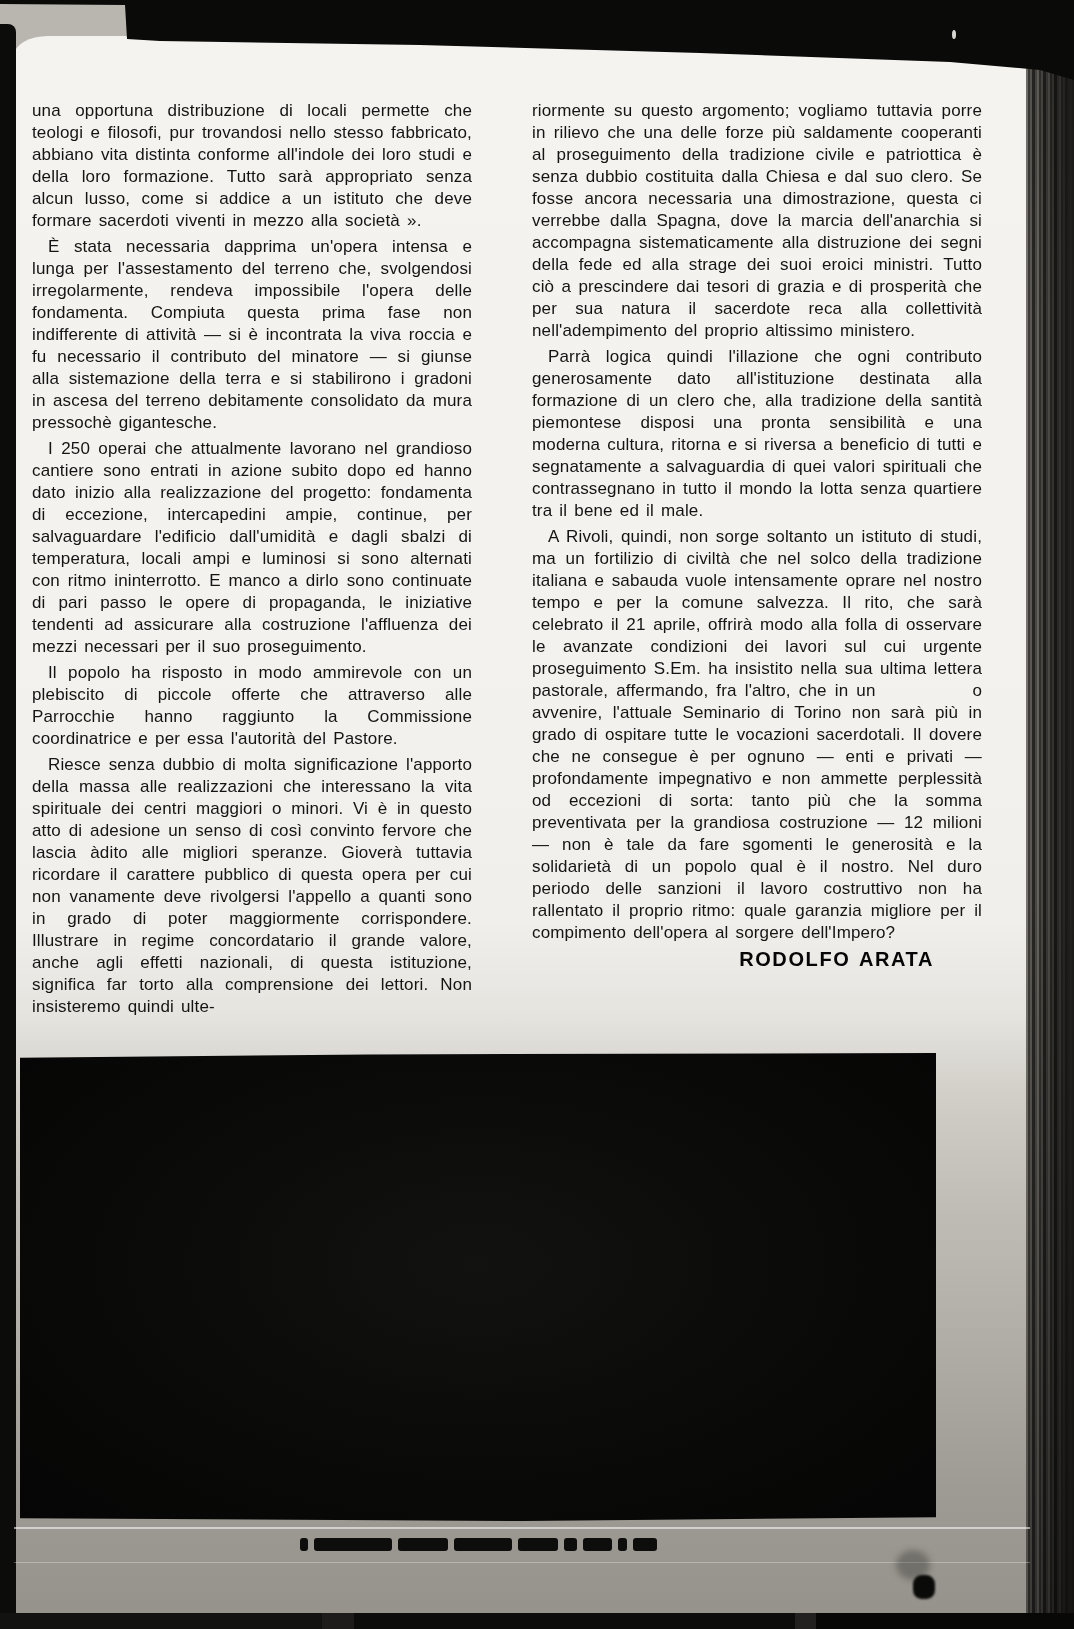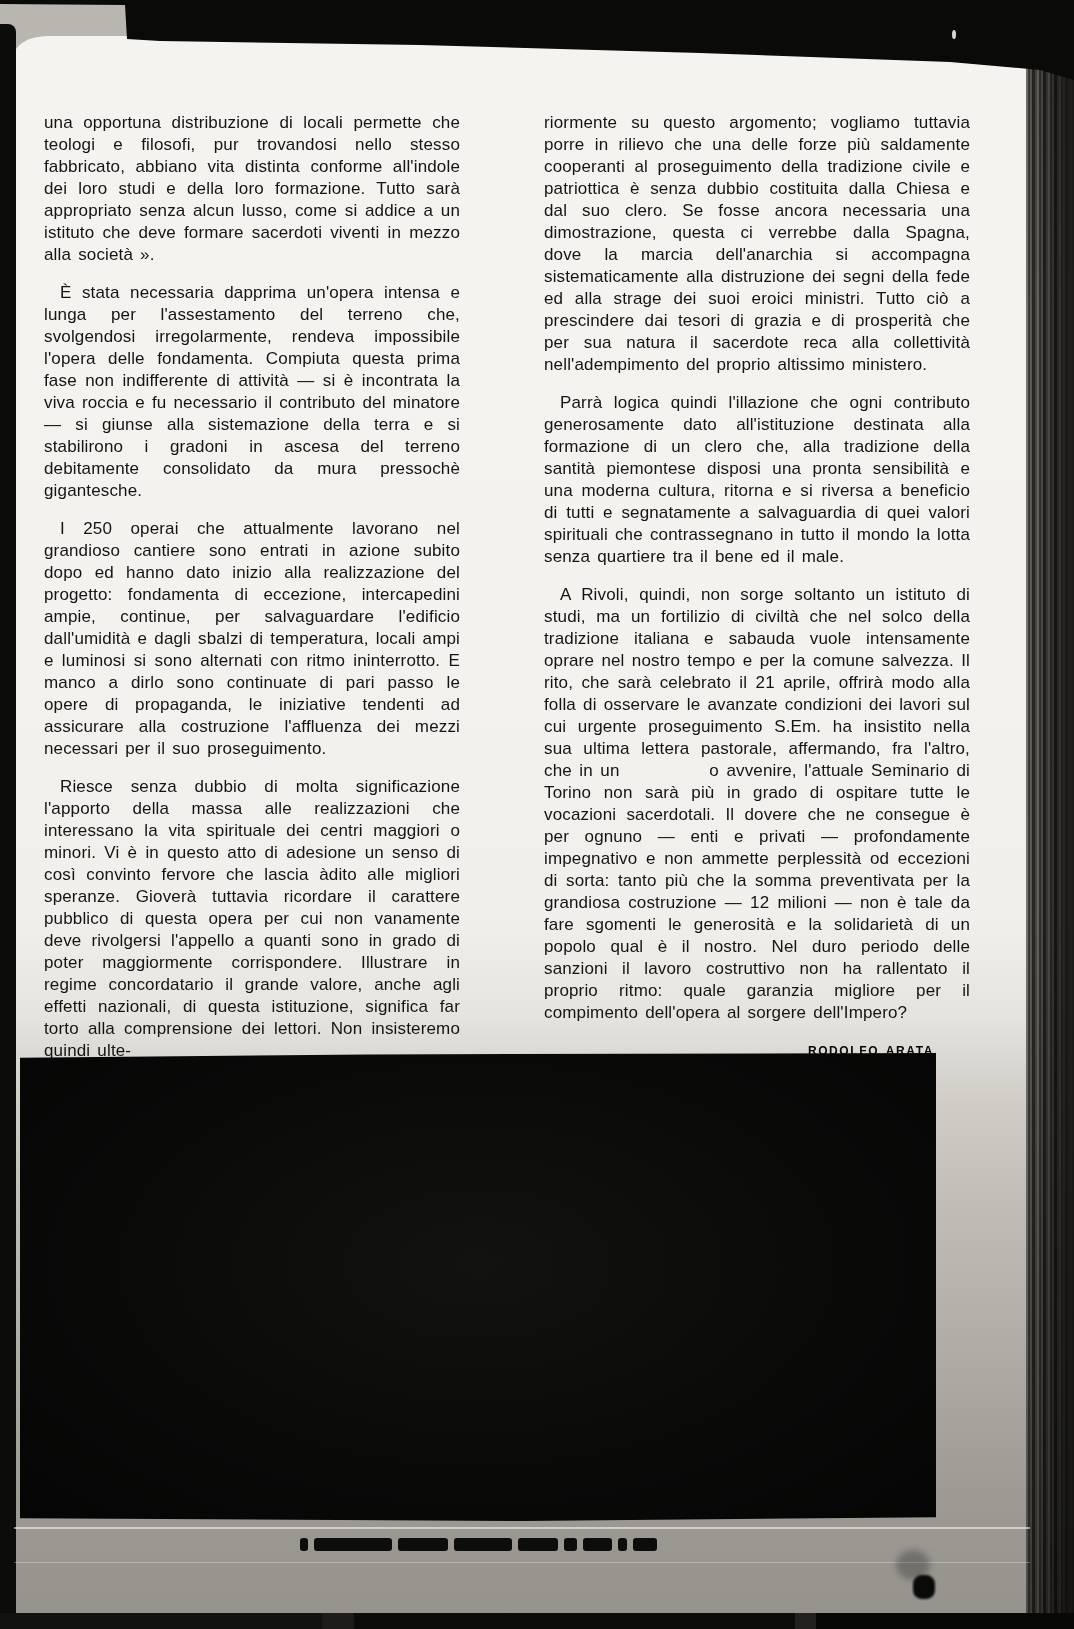--- a/index.html
+++ b/index.html
@@ -49,26 +49,26 @@
   .article{position:absolute;left:0;top:0;width:1074px;z-index:3;}
   .col{
     position:absolute;top:96px;
     color:#141414;
     font-size:17px;line-height:22px;
     text-align:justify;
     word-spacing:2.2px;letter-spacing:0.15px;
   }
   .col-left{left:28px;width:448px;}
   .col-right{left:528px;width:458px;}
-  .col p{margin:16px;padding:0;text-indent:16px;}
+  .col p{margin:4px;padding:0;text-indent:16px;}
   .col p.cont{text-indent:0;}
   .signature{
     margin-top:4px;padding-right:52px;
     text-align:right;
-    font-weight:bold;font-size:12px;letter-spacing:1.6px;
+    font-weight:bold;font-size:20px;letter-spacing:1.6px;
     color:#060606;
   }
   
   .photo{
     position:absolute;left:20px;top:1053px;width:916px;height:468px;z-index:5;
     background:radial-gradient(ellipse at 50% 45%, #121211 0%, #0a0a09 55%, #050505 100%);
     clip-path:polygon(0 1%,38% 0.3%,100% 0,100% 99.2%,55% 100%,0 99.4%);
   }
   
   .scanline-1{
@@ -110,20 +110,21 @@
 
 <div class="scan">
 
   <div class="page-paper"></div>
 
   <div class="article">
     <div class="col col-left">
       <p class="cont">una opportuna distribuzione di locali permette che teologi e filosofi, pur trovandosi nello stesso fabbricato, abbiano vita distinta conforme all'indole dei loro studi e della loro formazione. Tutto sarà appropriato senza alcun lusso, come si addice a un istituto che deve formare sacerdoti viventi in mezzo alla società ».</p>
       <p>È stata necessaria dapprima un'opera intensa e lunga per l'assestamento del terreno che, svolgendosi irregolarmente, rendeva impossibile l'opera delle fondamenta. Compiuta questa prima fase non indifferente di attività — si è incontrata la viva roccia e fu necessario il contributo del minatore — si giunse alla sistemazione della terra e si stabilirono i gradoni in ascesa del terreno debitamente consolidato da mura pressochè gigantesche.</p>
       <p>I 250 operai che attualmente lavorano nel grandioso cantiere sono entrati in azione subito dopo ed hanno dato inizio alla realizzazione del progetto: fondamenta di eccezione, intercapedini ampie, continue, per salvaguardare l'edificio dall'umidità e dagli sbalzi di temperatura, locali ampi e luminosi si sono alternati con ritmo ininterrotto. E manco a dirlo sono continuate di pari passo le opere di propaganda, le iniziative tendenti ad assicurare alla costruzione l'affluenza dei mezzi necessari per il suo proseguimento.</p>
+      <p>Il popolo ha risposto in modo ammirevole con un plebiscito di piccole offerte che attraverso alle Parrocchie hanno raggiunto la Commissione coordinatrice e per essa l'autorità del Pastore.</p>
       <p>Riesce senza dubbio di molta significazione l'apporto della massa alle realizzazioni che interessano la vita spirituale dei centri maggiori o minori. Vi è in questo atto di adesione un senso di così convinto fervore che lascia àdito alle migliori speranze. Gioverà tuttavia ricordare il carattere pubblico di questa opera per cui non vanamente deve rivolgersi l'appello a quanti sono in grado di poter maggiormente corrispondere. Illustrare in regime concordatario il grande valore, anche agli effetti nazionali, di questa istituzione, significa far torto alla comprensione dei lettori. Non insisteremo quindi ulte-</p>
     </div>
     <div class="col col-right">
       <p class="cont">riormente su questo argomento; vogliamo tuttavia porre in rilievo che una delle forze più saldamente cooperanti al proseguimento della tradizione civile e patriottica è senza dubbio costituita dalla Chiesa e dal suo clero. Se fosse ancora necessaria una dimostrazione, questa ci verrebbe dalla Spagna, dove la marcia dell'anarchia si accompagna sistematicamente alla distruzione dei segni della fede ed alla strage dei suoi eroici ministri. Tutto ciò a prescindere dai tesori di grazia e di prosperità che per sua natura il sacerdote reca alla collettività nell'adempimento del proprio altissimo ministero.</p>
       <p>Parrà logica quindi l'illazione che ogni contributo generosamente dato all'istituzione destinata alla formazione di un clero che, alla tradizione della santità piemontese disposi una pronta sensibilità e una moderna cultura, ritorna e si riversa a beneficio di tutti e segnatamente a salvaguardia di quei valori spirituali che contrassegnano in tutto il mondo la lotta senza quartiere tra il bene ed il male.</p>
       <p>A Rivoli, quindi, non sorge soltanto un istituto di studi, ma un fortilizio di civiltà che nel solco della tradizione italiana e sabauda vuole intensamente oprare nel nostro tempo e per la comune salvezza. Il rito, che sarà celebrato il 21 aprile, offrirà modo alla folla di osservare le avanzate condizioni dei lavori sul cui urgente proseguimento S.Em. ha insistito nella sua ultima lettera pastorale, affermando, fra l'altro, che in un&nbsp;&nbsp;&nbsp;&nbsp;&nbsp;&nbsp;&nbsp;&nbsp;&nbsp;&nbsp;&nbsp;&nbsp;o avvenire, l'attuale Seminario di Torino non sarà più in grado di ospitare tutte le vocazioni sacerdotali. Il dovere che ne consegue è per ognuno — enti e privati — profondamente impegnativo e non ammette perplessità od eccezioni di sorta: tanto più che la somma preventivata per la grandiosa costruzione — 12 milioni — non è tale da fare sgomenti le generosità e la solidarietà di un popolo qual è il nostro. Nel duro periodo delle sanzioni il lavoro costruttivo non ha rallentato il proprio ritmo: quale garanzia migliore per il compimento dell'opera al sorgere dell'Impero?</p>
       <div class="signature">RODOLFO ARATA</div>
     </div>
   </div>
 

